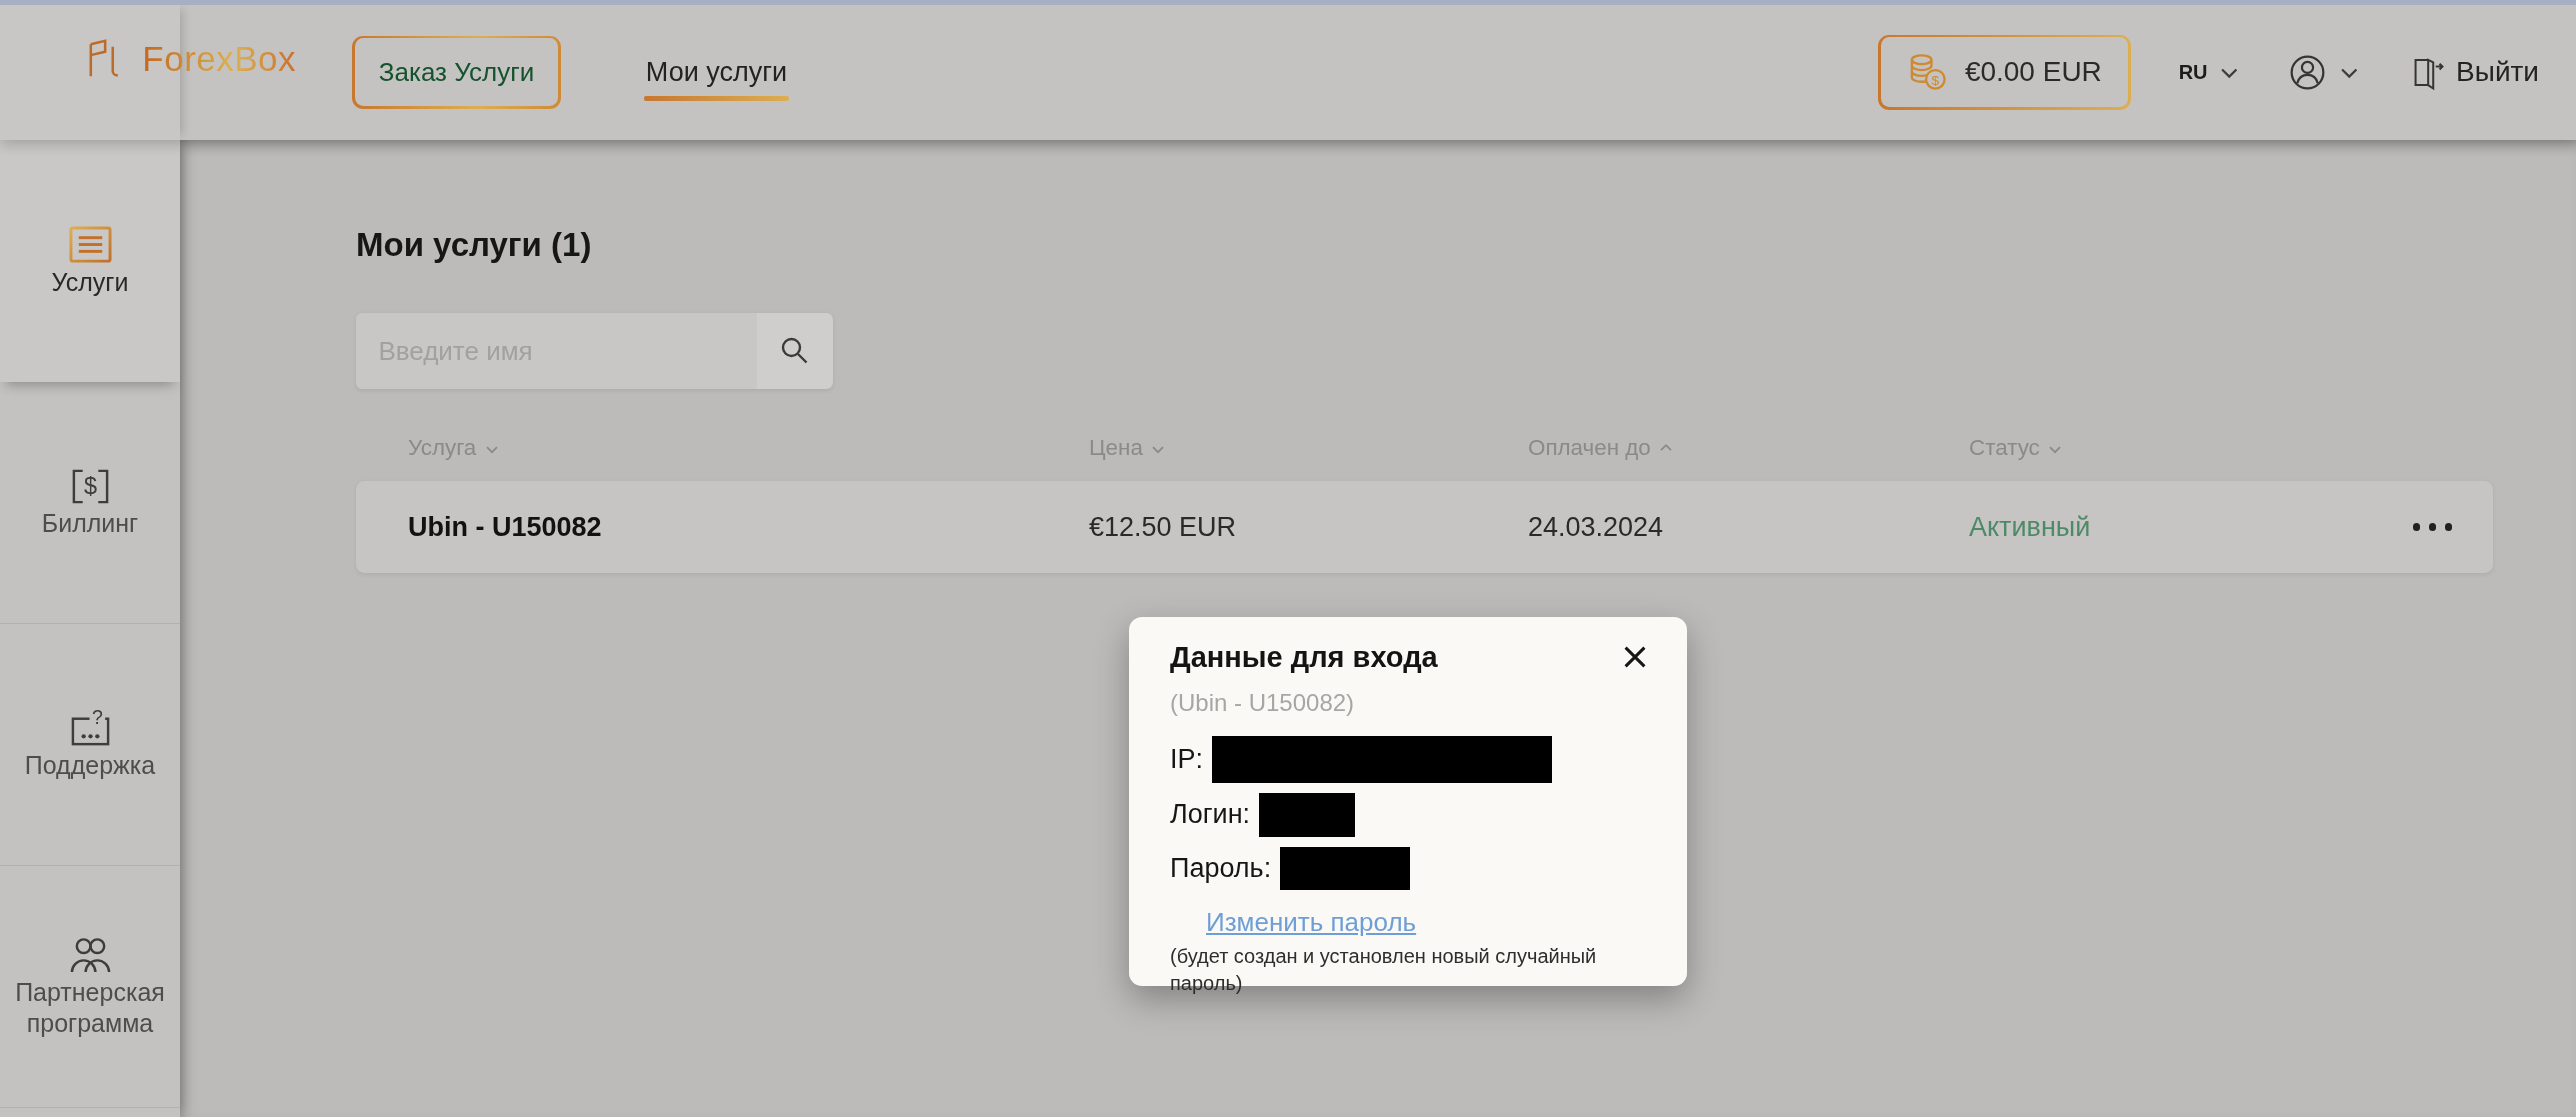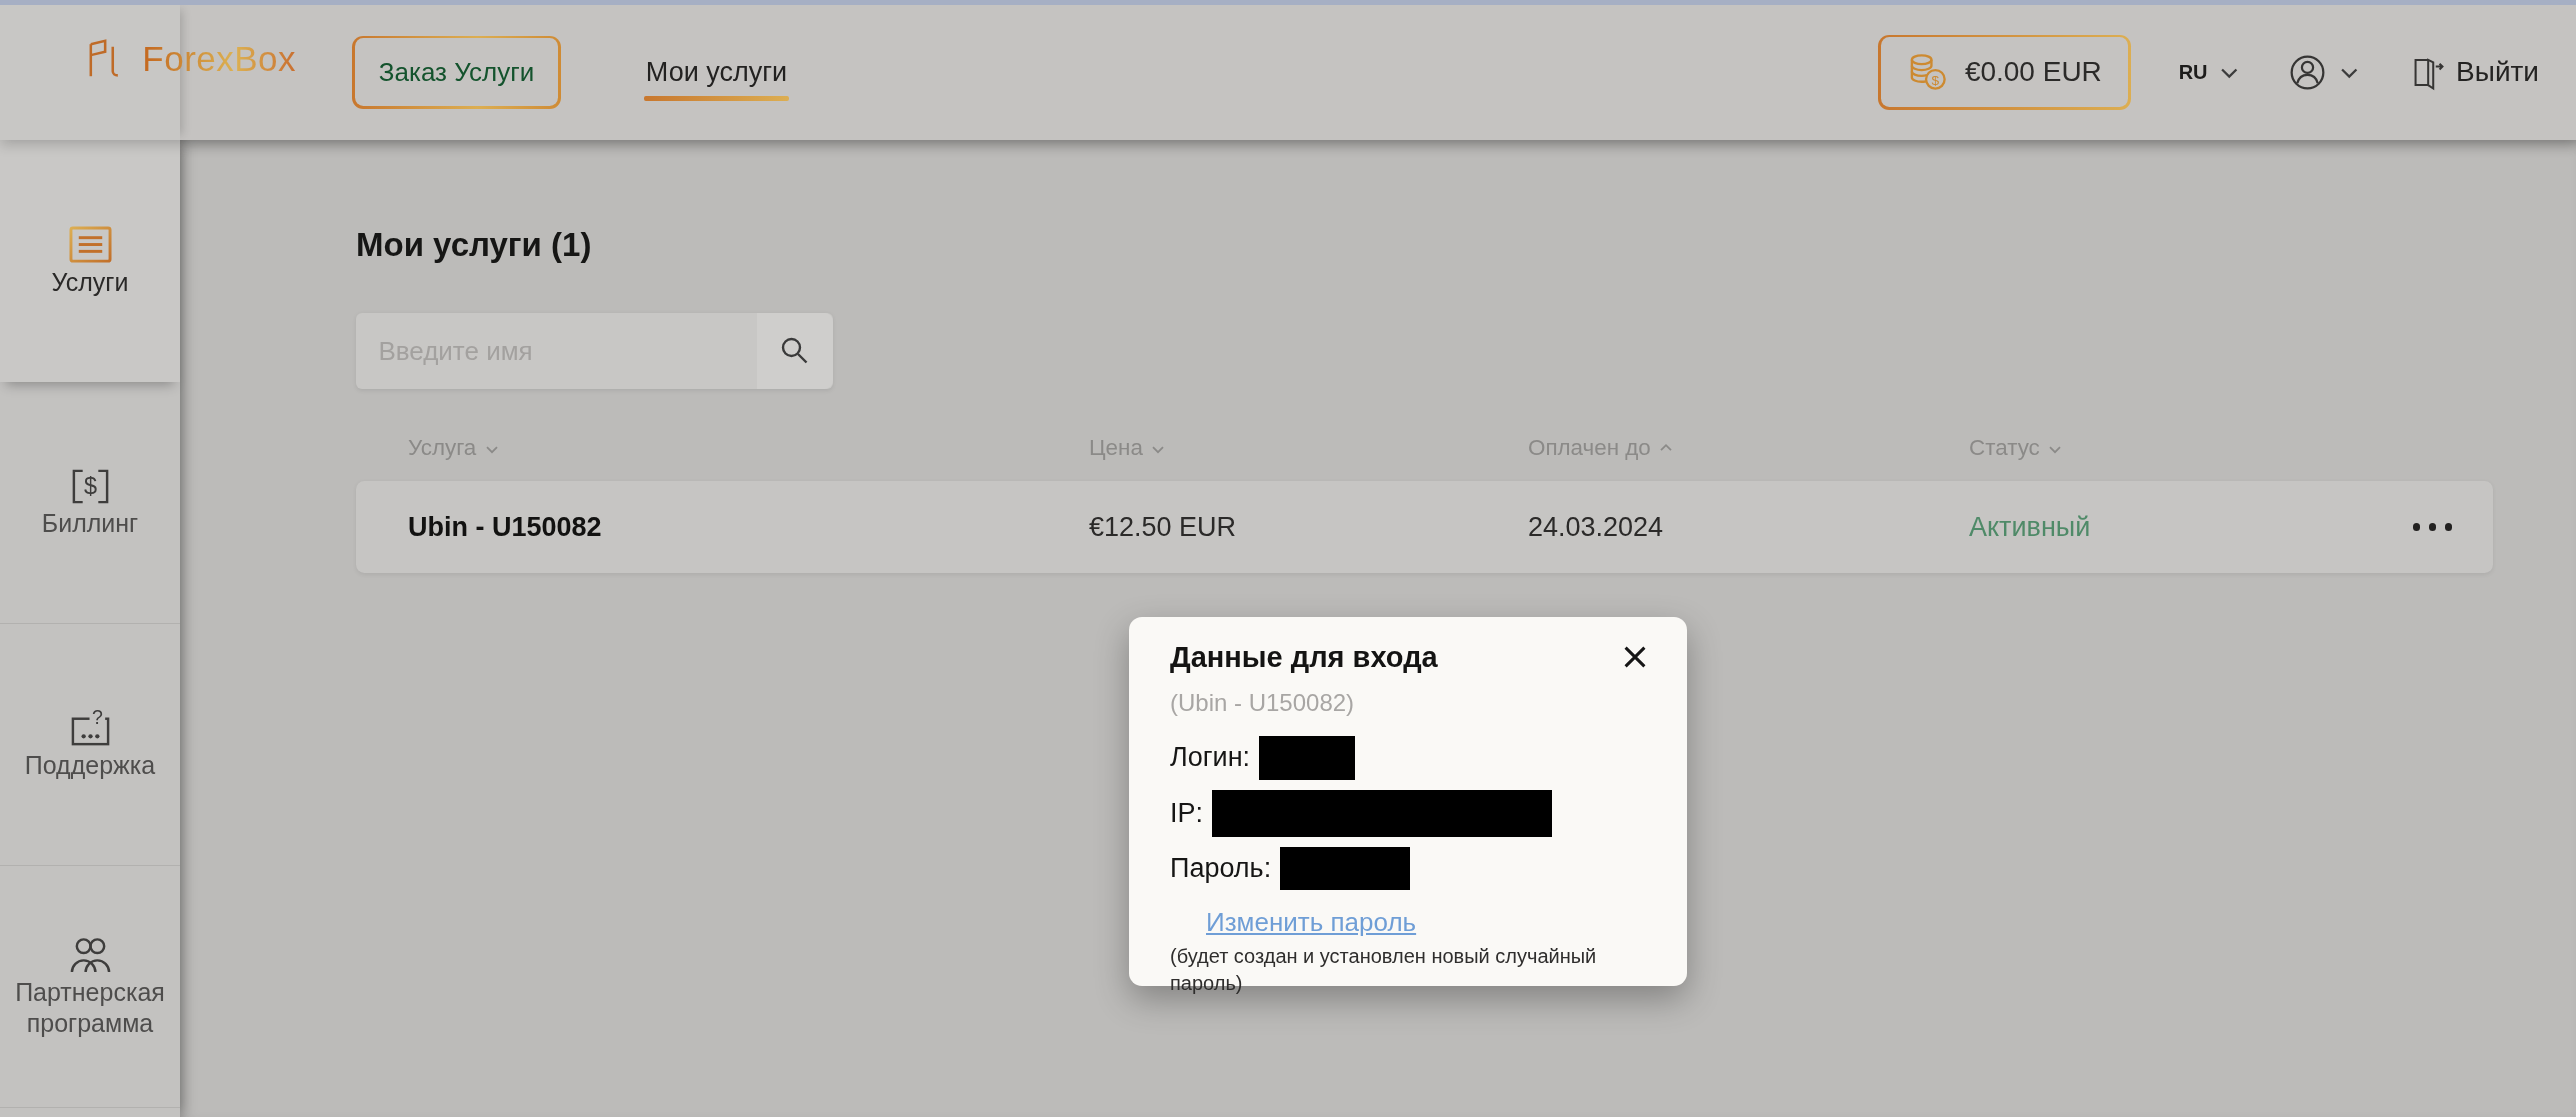--- a/index.html
+++ b/index.html
@@ -360,26 +360,26 @@
         <svg width="32" height="32" viewBox="0 0 34 34">
             <path d="M7 7 L27 27 M27 7 L7 27" stroke="#161616" stroke-width="3.2" fill="none"></path>
           </svg>
       </span>
     </button>
     <div class="modal-title">Данные для входа</div>
     <div class="modal-subtitle">(Ubin - U150082)</div>
 
     <div class="cred-rows">
       <div class="cred-row">
+        <span class="cred-label">IP:</span>
+        <span class="redacted redact-0"></span>
+      </div>
+      <div class="cred-row">
         <span class="cred-label">Логин:</span>
         <span class="redacted redact-1"></span>
-      </div>
-      <div class="cred-row">
-        <span class="cred-label">IP:</span>
-        <span class="redacted redact-0"></span>
       </div>
       <div class="cred-row">
         <span class="cred-label">Пароль:</span>
         <span class="redacted redact-2"></span>
       </div>
     </div>
 
     <a class="pw-link">Изменить пароль</a>
     <div class="pw-note">(будет создан и установлен новый случайный пароль)</div>
   </div>

